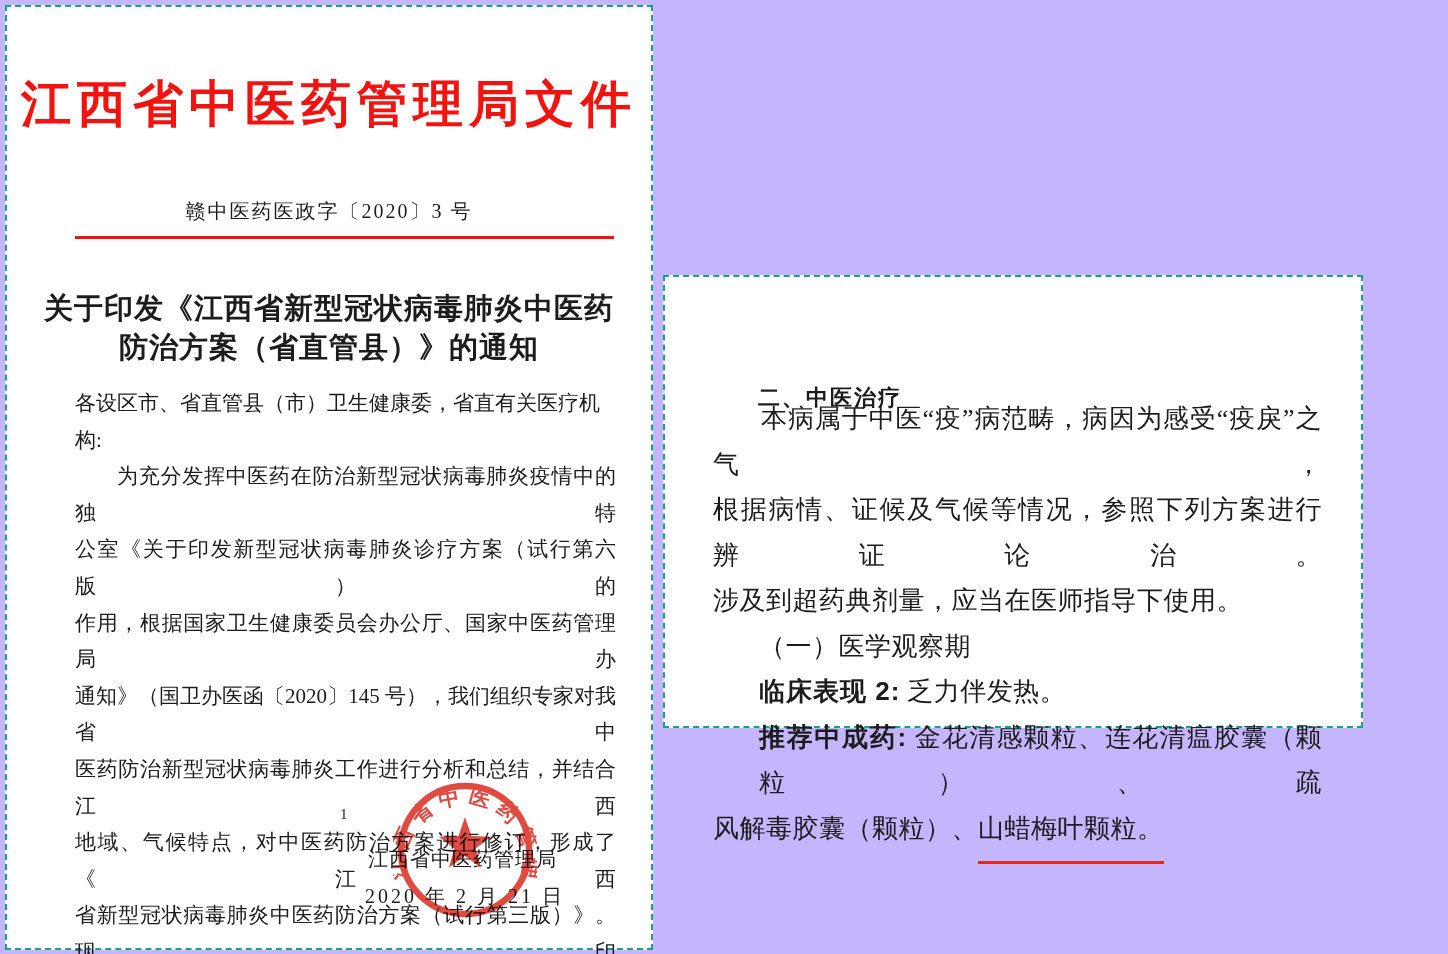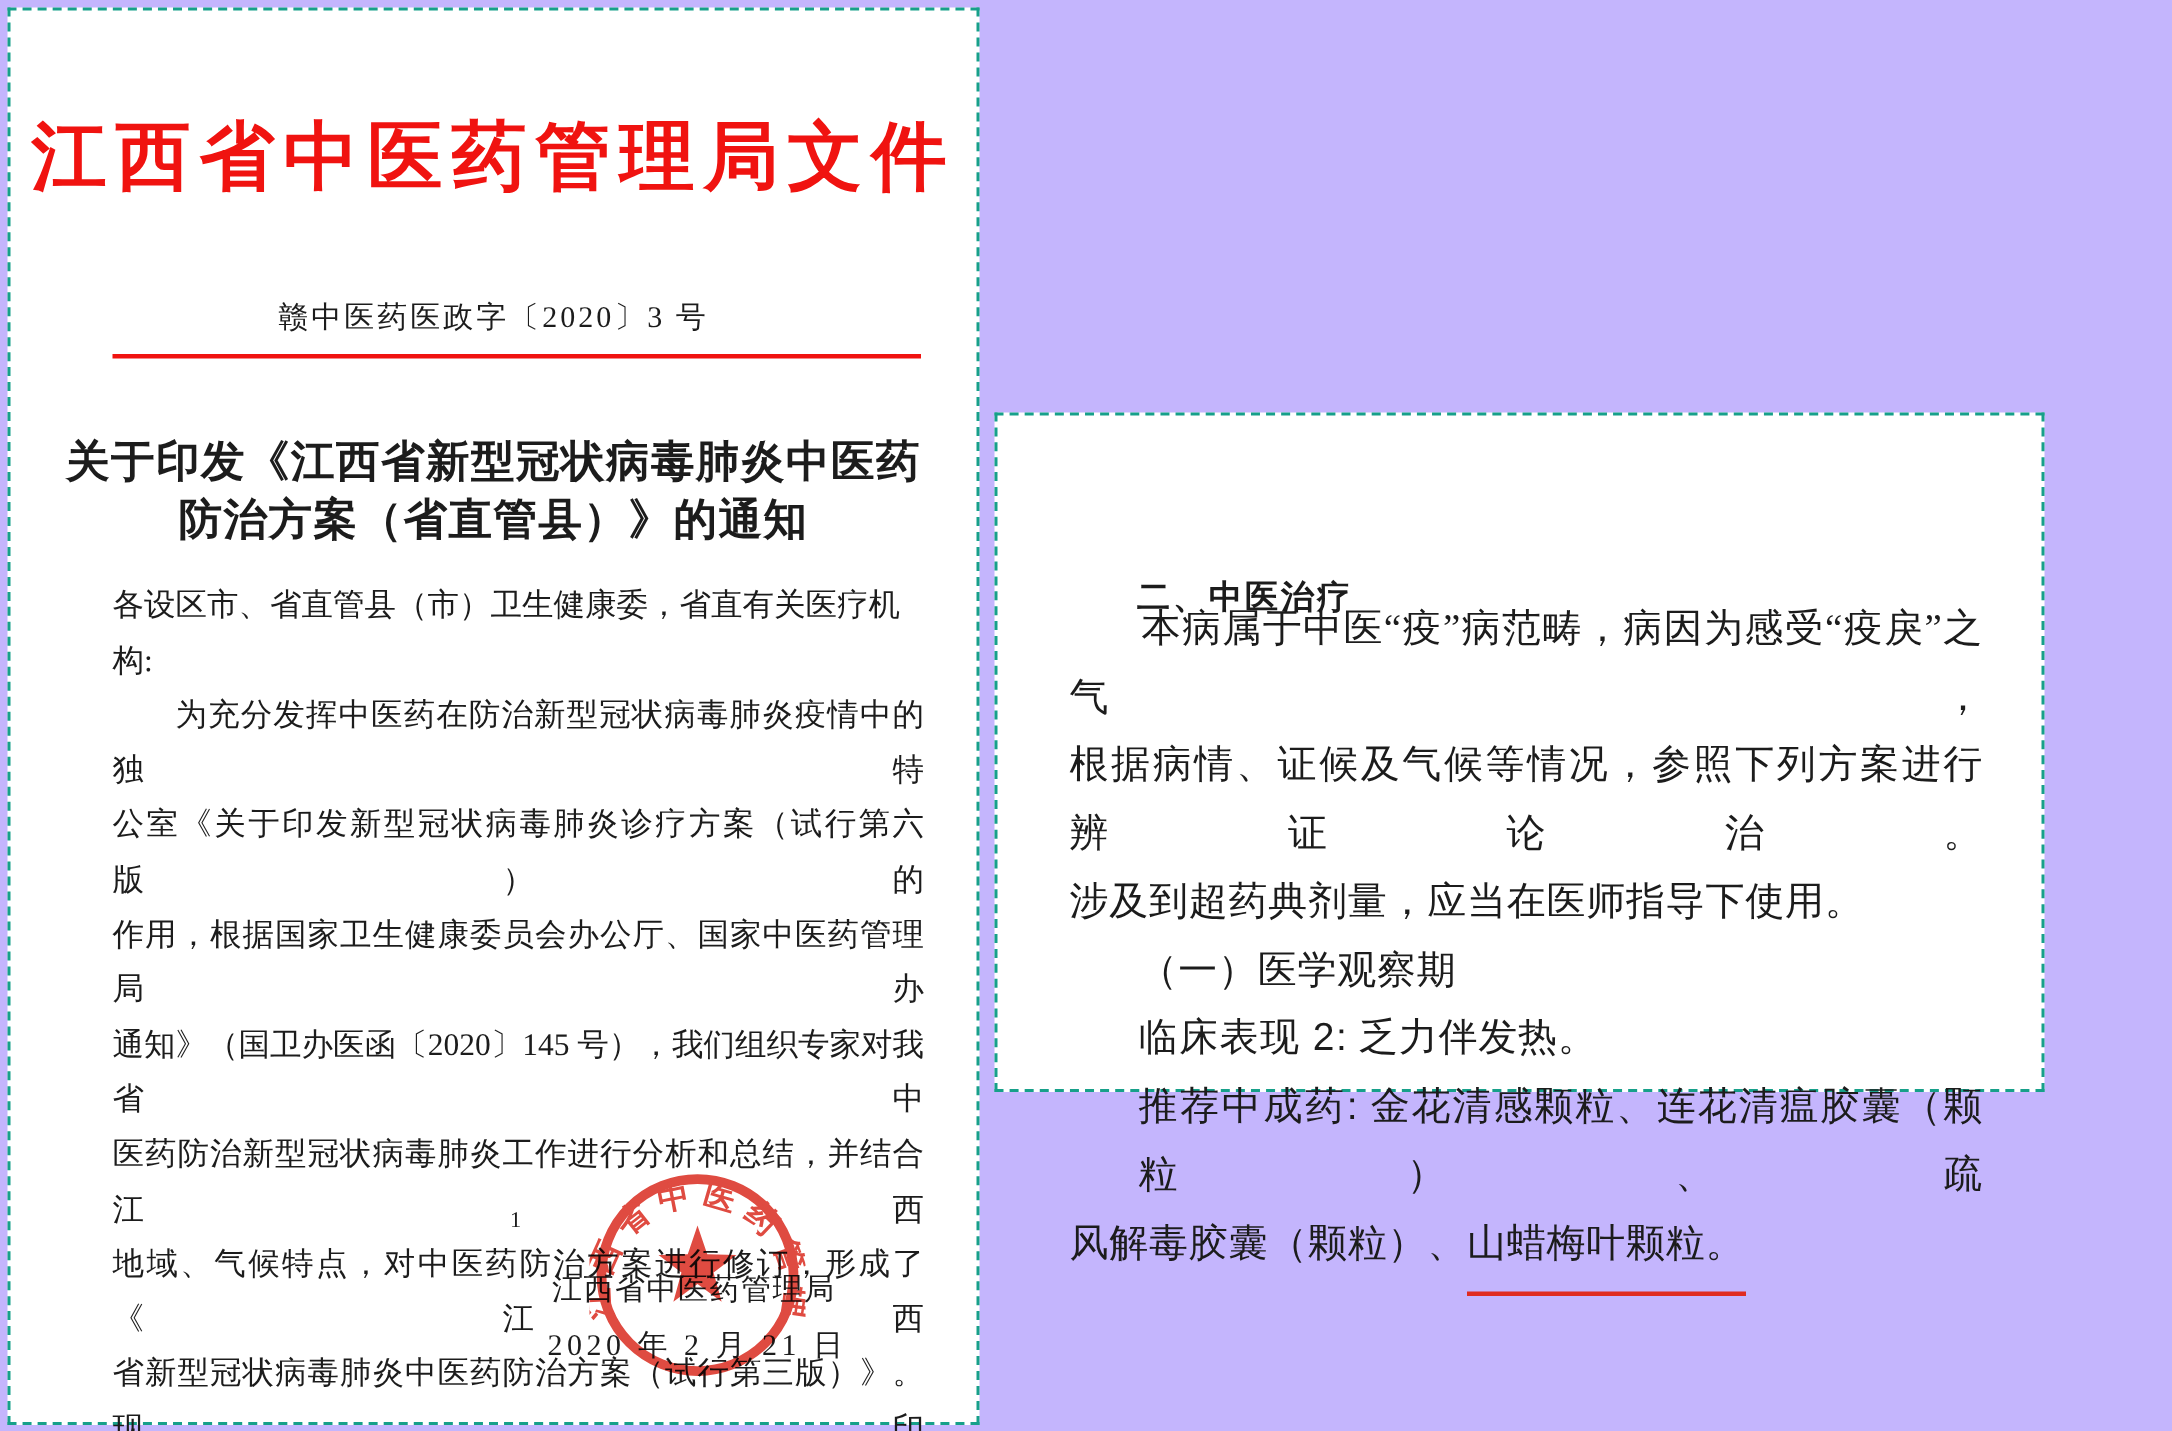--- a/index.html
+++ b/index.html
@@ -34,21 +34,21 @@
            mix-blend-mode:multiply; opacity:.92; }
 
   
   .r-heading { position:absolute; top:82px; left:93px; font-size:22px; font-weight:bold;
                font-family:"Liberation Sans","DejaVu Sans",sans-serif; letter-spacing:2px;margin-top:24px; }
   .r-block   { position:absolute; top:119px; left:48px; width:609px;
                font-size:26px; line-height:45.5px; letter-spacing:0.5px; }
   .r-line { min-height:45.5px; }
   .r-ind  { text-indent:48px; }
   .r-pad  { padding-left:46px; }
-  .bold-label { font-family:"Liberation Sans","DejaVu Sans",sans-serif; font-weight:normal; letter-spacing:1px; }
+  .bold-label { font-family:"Liberation Sans","DejaVu Sans",sans-serif; font-weight:bold; letter-spacing:1px; }
   .red-underline { border-bottom:3px solid #e02b20; padding-bottom:18px; }
 </style>
 </head>
 <body>
 
 <div class="canvas">
 
   <div class="page page-left">
 
     <div class="doc-header">江西省中医药管理局文件</div>

